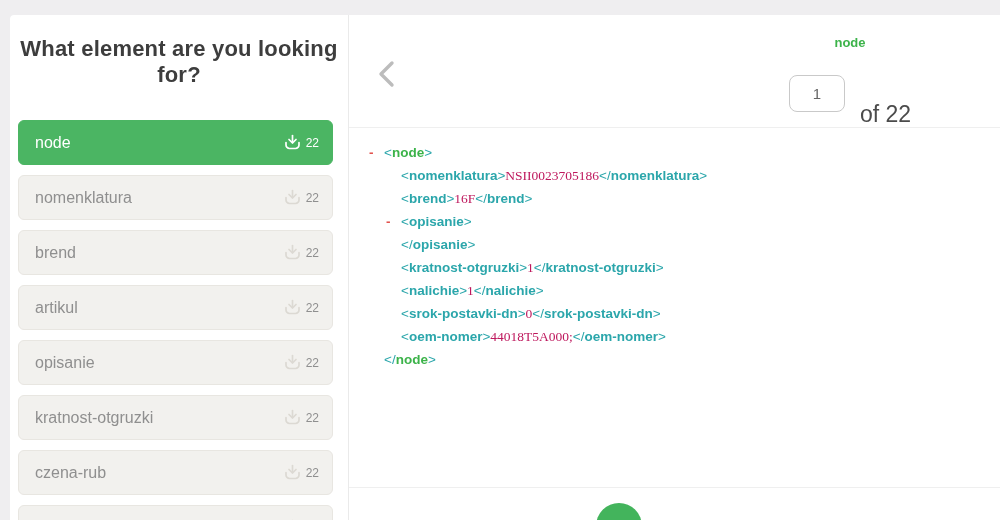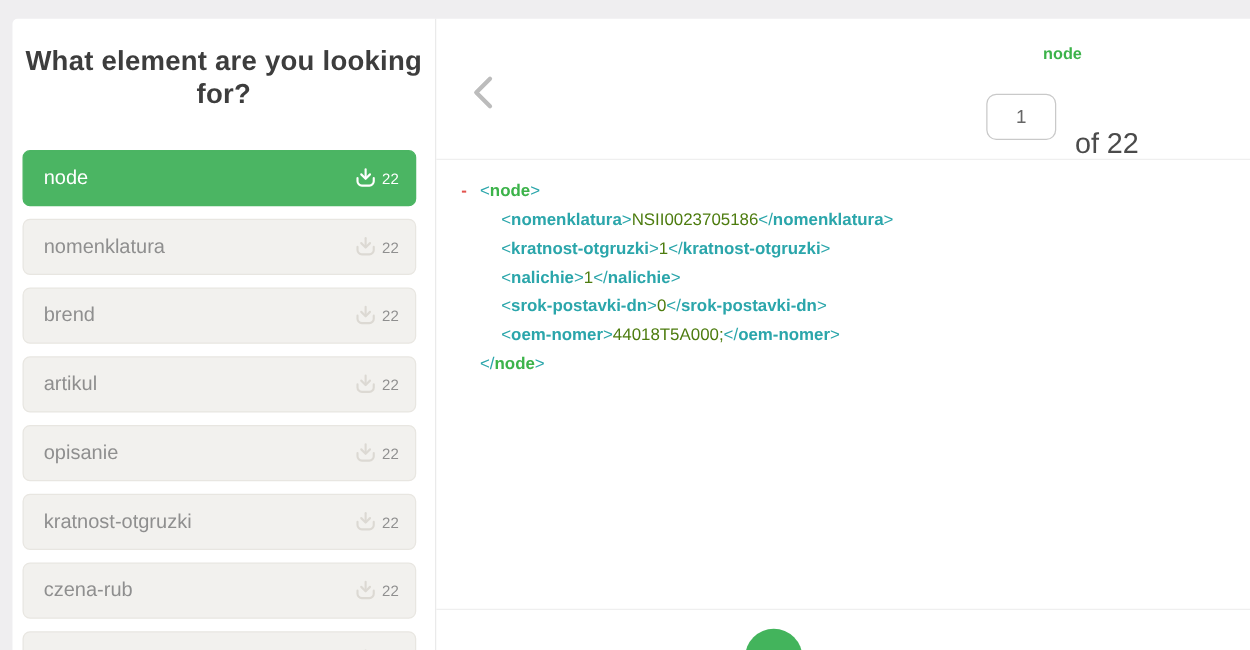--- a/index.html
+++ b/index.html
@@ -42,21 +42,21 @@
     font-family:"Liberation Sans","DejaVu Sans",sans-serif; }
   .pager-of { font-size:23px; color:#4b4b4b; margin-left:15px; white-space:nowrap;margin-top:42px; }
 
   
   .xml-code { position:absolute; left:20px; top:126px; right:10px; }
   .xline { height:23px; line-height:23px; font-size:13.5px; white-space:nowrap; }
   .dash { display:inline-block; width:15px; color:#e2534e; font-weight:700; cursor:pointer; }
   .tk-b { color:#2ba6ab; }
   .tk-t { color:#2ba6ab; font-weight:700; }
   .tk-g { color:#3cb34a; font-weight:700; }
-  .tk-v { color:#4d7c0f; }
+  .tk-v { color:#be185d;font-family:Liberation Serif, serif; }
 
   .bottom-divider { position:absolute; left:0; right:0; top:472px; height:1px; background:#efefef; }
   .fab { position:absolute; left:247px; top:488px; width:46px; height:46px;
     border-radius:50%; background:#43b45c; cursor:pointer; border:none; }
 </style>
 </head>
 <body>
 
 <div class="card"></div>
 
@@ -156,20 +156,23 @@
       <div class="pager-row">
         <input class="page-input" type="text" value="1" style="">
         <span class="pager-of">of 22</span>
       </div>
     </div>
   </div>
 
   <div class="xml-code">
       <div class="xline" style="padding-left: 0px;"><span class="dash">-</span><span class="tk-b">&lt;</span><span class="tk-g">node</span><span class="tk-b">&gt;</span></div>
       <div class="xline" style="padding-left: 32px;"><span class="tk-b">&lt;</span><span class="tk-t">nomenklatura</span><span class="tk-b">&gt;</span><span class="tk-v">NSII0023705186</span><span class="tk-b">&lt;/</span><span class="tk-t">nomenklatura</span><span class="tk-b">&gt;</span></div>
+      <div class="xline" style="padding-left: 32px;"><span class="tk-b">&lt;</span><span class="tk-t">brend</span><span class="tk-b">&gt;</span><span class="tk-v">16F</span><span class="tk-b">&lt;/</span><span class="tk-t">brend</span><span class="tk-b">&gt;</span></div>
+      <div class="xline" style="padding-left: 17px;"><span class="dash">-</span><span class="tk-b">&lt;</span><span class="tk-t">opisanie</span><span class="tk-b">&gt;</span></div>
+      <div class="xline" style="padding-left: 32px;"><span class="tk-b">&lt;/</span><span class="tk-t">opisanie</span><span class="tk-b">&gt;</span></div>
       <div class="xline" style="padding-left: 32px;"><span class="tk-b">&lt;</span><span class="tk-t">kratnost-otgruzki</span><span class="tk-b">&gt;</span><span class="tk-v">1</span><span class="tk-b">&lt;/</span><span class="tk-t">kratnost-otgruzki</span><span class="tk-b">&gt;</span></div>
       <div class="xline" style="padding-left: 32px;"><span class="tk-b">&lt;</span><span class="tk-t">nalichie</span><span class="tk-b">&gt;</span><span class="tk-v">1</span><span class="tk-b">&lt;/</span><span class="tk-t">nalichie</span><span class="tk-b">&gt;</span></div>
       <div class="xline" style="padding-left: 32px;"><span class="tk-b">&lt;</span><span class="tk-t">srok-postavki-dn</span><span class="tk-b">&gt;</span><span class="tk-v">0</span><span class="tk-b">&lt;/</span><span class="tk-t">srok-postavki-dn</span><span class="tk-b">&gt;</span></div>
       <div class="xline" style="padding-left: 32px;"><span class="tk-b">&lt;</span><span class="tk-t">oem-nomer</span><span class="tk-b">&gt;</span><span class="tk-v">44018T5A000;</span><span class="tk-b">&lt;/</span><span class="tk-t">oem-nomer</span><span class="tk-b">&gt;</span></div>
       <div class="xline" style="padding-left: 15px;"><span class="tk-b">&lt;/</span><span class="tk-g">node</span><span class="tk-b">&gt;</span></div>
     </div>
 
   <div class="bottom-divider"></div>
   <button class="fab"></button>
 </div>

